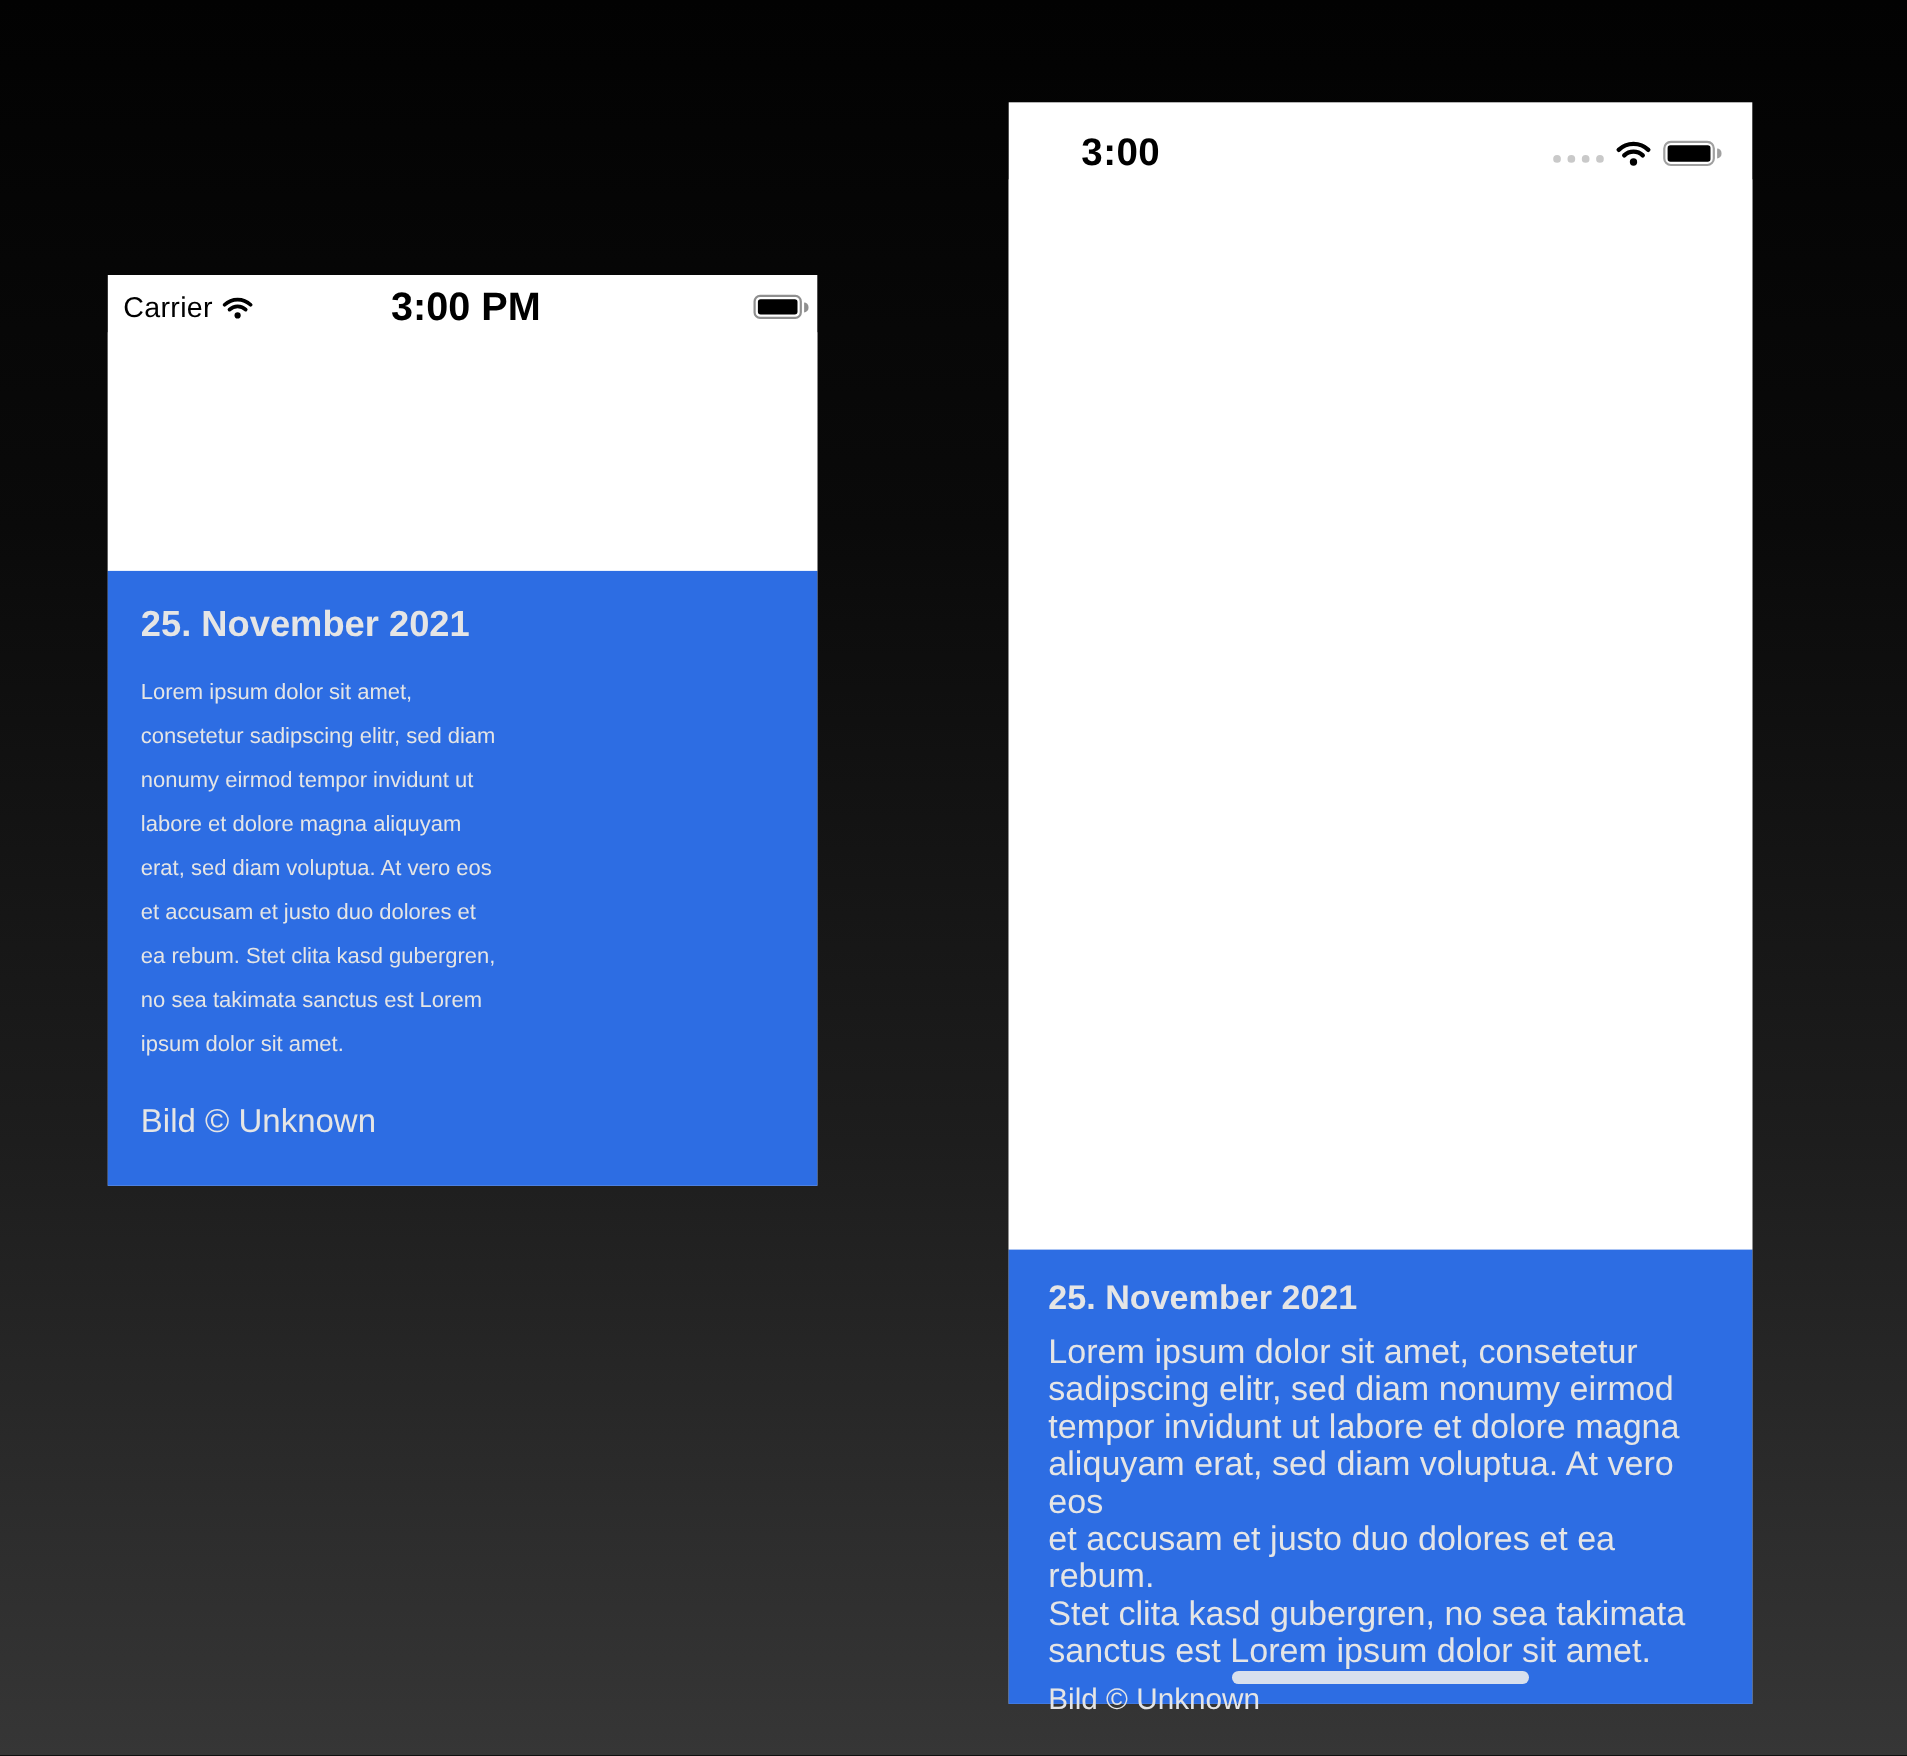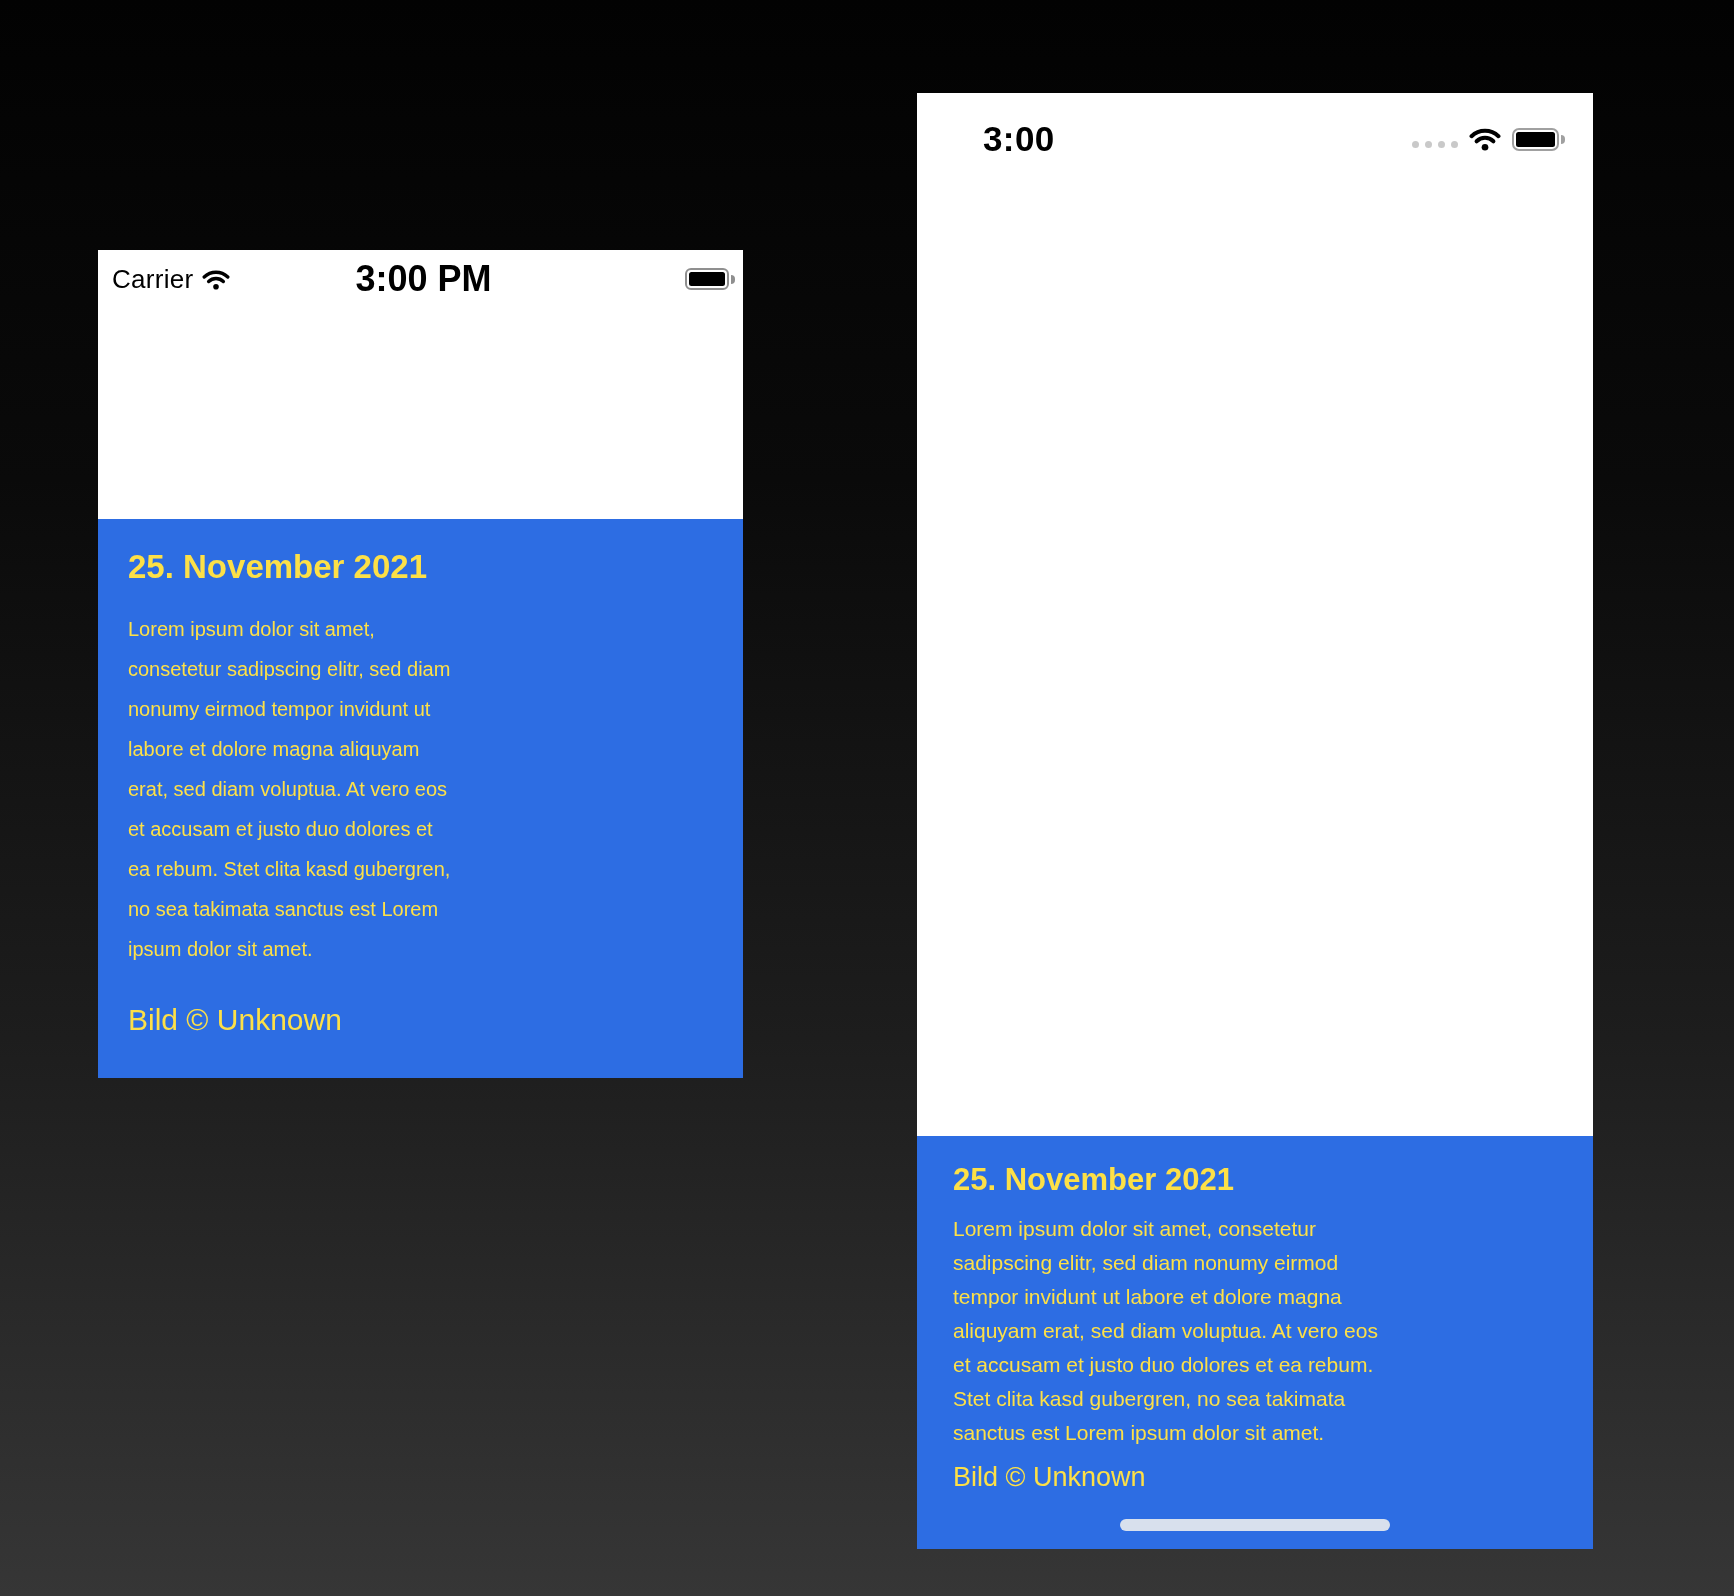--- a/index.html
+++ b/index.html
@@ -54,32 +54,32 @@
 
   .cell-dots { display: flex; align-items: center; gap: 6px; margin-top: 10px; }
   .cell-dots i { display: block; width: 7px; height: 7px; border-radius: 50%; background: #c9c9c9; }
 
   
   .screen-blank { flex: 1 1 auto; background: #ffffff; }
 
   
   .card {
     background: #2d6de3;
-    color: #fde047;
+    color: #e5e5e5;
     flex: 0 0 auto;
     position: relative;
   }
   .card-small { height: 559px; padding: 26px 30px 30px 30px; }
   .card-large { height: 413px; padding: 24px 36px 24px 36px; }
   .card h2 { margin: 0; font-weight: 700; }
   .card-small h2 { font-size: 33px; line-height: 44px; margin-bottom: 20px; }
   .card-large h2 { font-size: 31px; line-height: 40px; margin-bottom: 12px; }
   .card p { margin: 0; white-space: pre-line; }
   .card-small .body-text { font-size: 20px; line-height: 40px; }
-  .card-large .body-text { font-size: 21px; line-height: 34px; }
+  .card-large .body-text { font-size: 31px; line-height: 34px; }
   .card-small .credit { margin-top: 34px; font-size: 30px; }
   .card-large .credit { margin-top: 12px; font-size: 27px; }
 
   .home-indicator {
     position: absolute;
     left: 50%; bottom: 18px;
     transform: translateX(-50%);
     width: 270px; height: 12px;
     border-radius: 7px;
     background: #d8e0ed;

